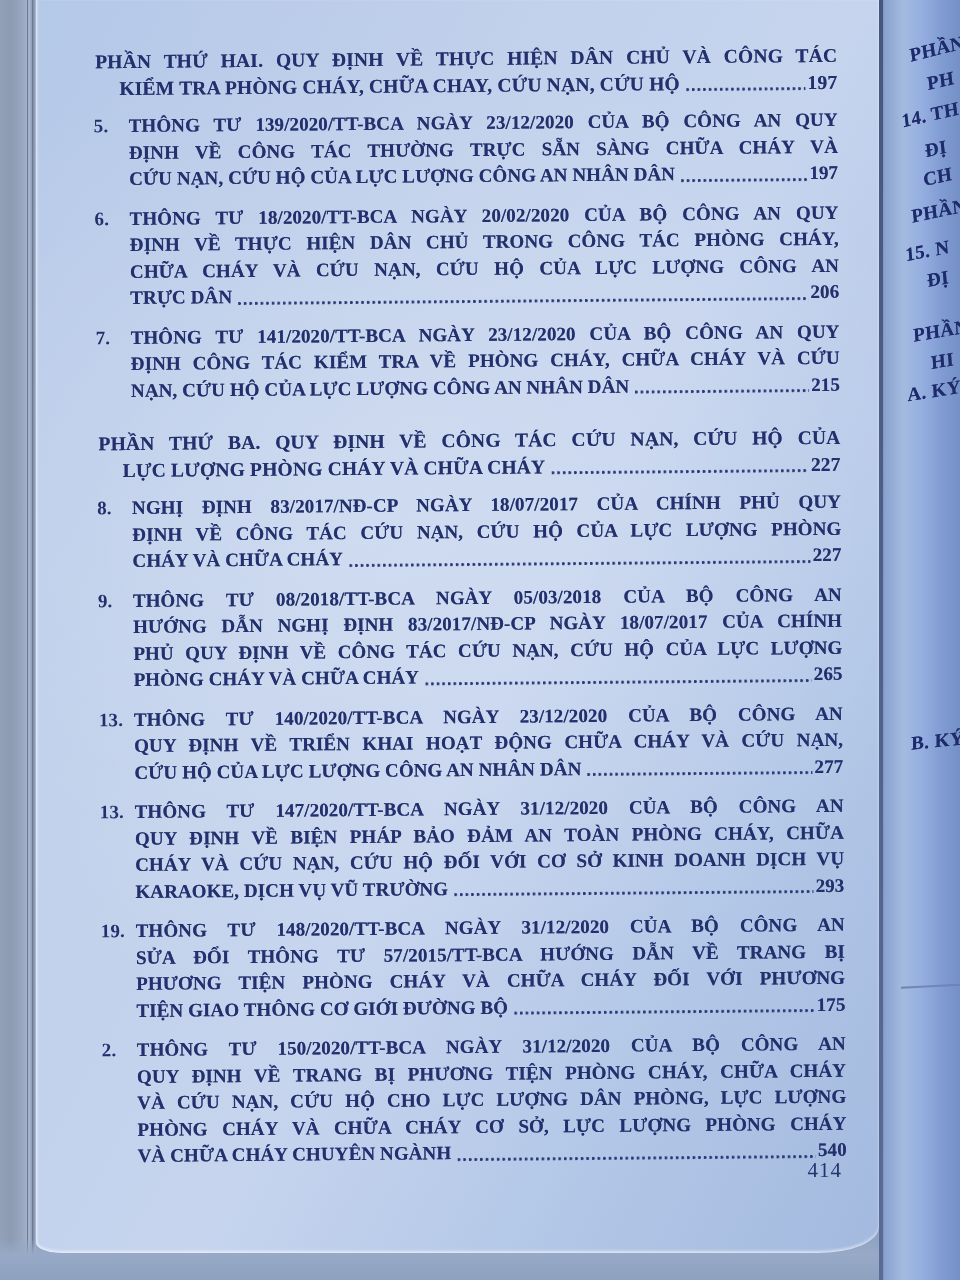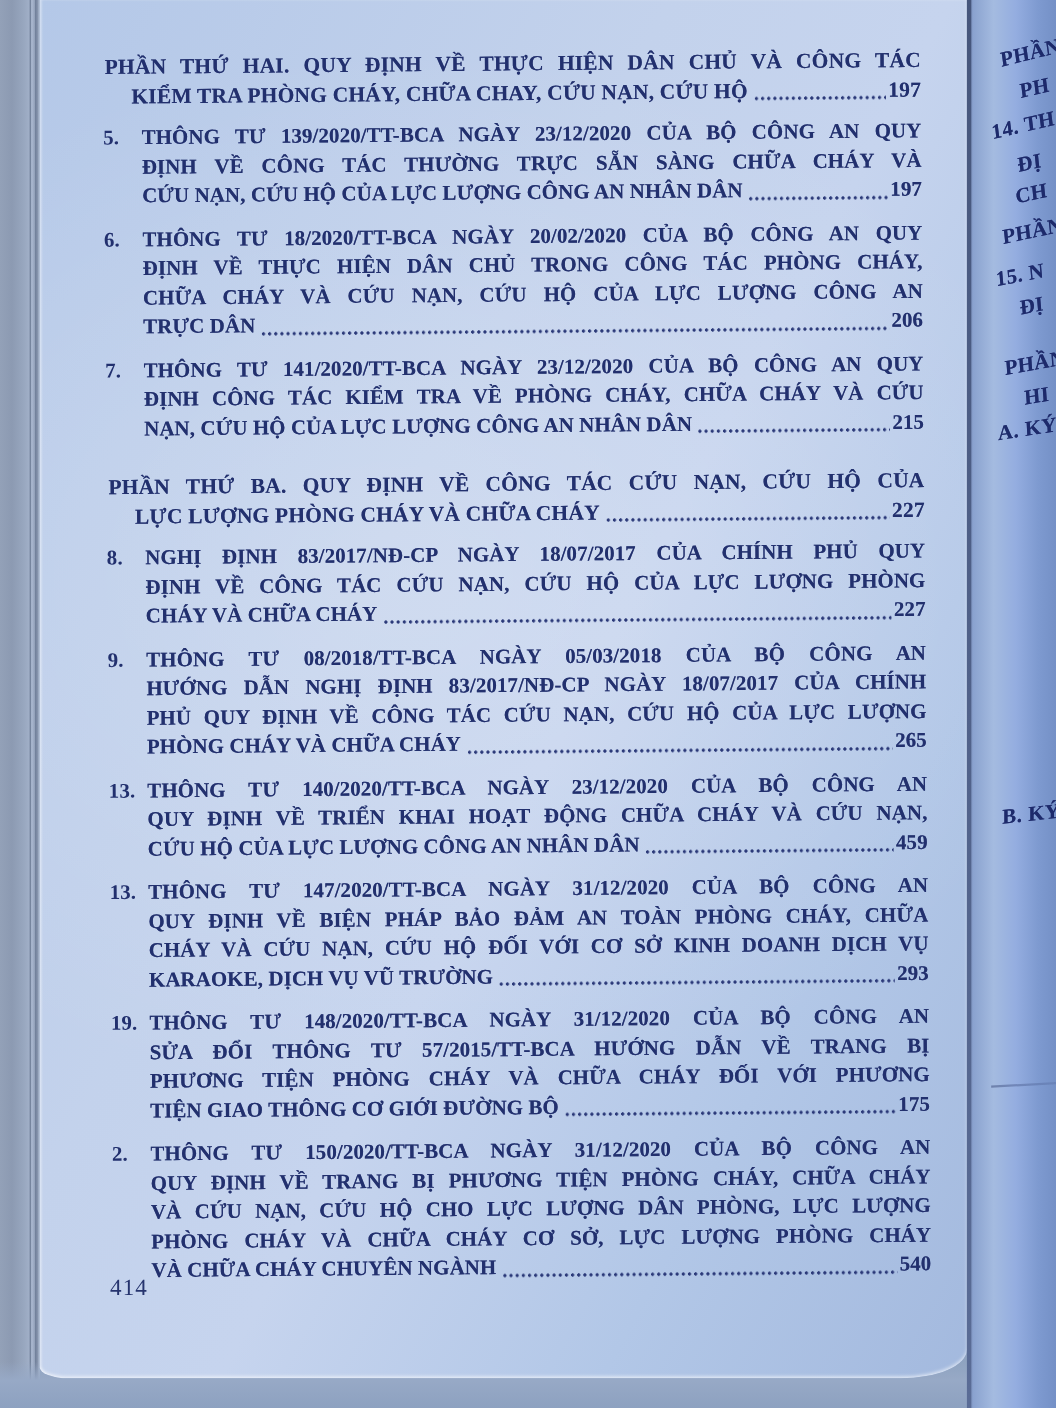--- a/index.html
+++ b/index.html
@@ -45,21 +45,21 @@
     text-shadow:0 0 .5px rgba(28,40,105,.6);}
   .lastline{display:flex;align-items:flex-end;text-shadow:0 0 .5px rgba(28,40,105,.6);}
   .lastline .txt{white-space:nowrap;}
   .dots{flex:1 1 auto;height:7px;margin:0 2px 4px 5px;
     background-image:radial-gradient(circle at 2.2px 3.5px,#2a3878 1.25px,rgba(42,56,120,0) 1.7px);
     background-size:5.6px 7px;background-repeat:repeat-x;}
   .pg{white-space:nowrap;}
   .part .lastline{margin-left:24px;}
   .spacer-before-part{height:14px;}
 
-  #footer-num{position:absolute;left:64px;top:1158px;width:742px;text-align:left;
+  #footer-num{position:absolute;left:64px;top:1158px;width:742px;text-align:right;
     color:#26346e;font-size:21px;font-weight:normal;letter-spacing:1px;}
 </style>
 </head>
 <body>
 
 <div id="photo">
 
   <div id="left-edge">
     <span class="crease" style="left:27px"></span>
     <span class="crease" style="left:32px;background:rgba(35,50,80,.3)"></span>
@@ -138,21 +138,21 @@
             <span class="pg">265</span>
           </div>
         </div>
         <div class="entry">
           <span class="num">13.</span>
           <div class="tline">THÔNG TƯ 140/2020/TT-BCA NGÀY 23/12/2020 CỦA BỘ CÔNG AN</div>
           <div class="tline">QUY ĐỊNH VỀ TRIỂN KHAI HOẠT ĐỘNG CHỮA CHÁY VÀ CỨU NẠN,</div>
           <div class="lastline">
             <span class="txt">CỨU HỘ CỦA LỰC LƯỢNG CÔNG AN NHÂN DÂN</span>
             <span class="dots"></span>
-            <span class="pg">459</span>
+            <span class="pg">277</span>
           </div>
         </div>
         <div class="entry">
           <span class="num">13.</span>
           <div class="tline">THÔNG TƯ 147/2020/TT-BCA NGÀY 31/12/2020 CỦA BỘ CÔNG AN</div>
           <div class="tline">QUY ĐỊNH VỀ BIỆN PHÁP BẢO ĐẢM AN TOÀN PHÒNG CHÁY, CHỮA</div>
           <div class="tline">CHÁY VÀ CỨU NẠN, CỨU HỘ ĐỐI VỚI CƠ SỞ KINH DOANH DỊCH VỤ</div>
           <div class="lastline">
             <span class="txt">KARAOKE, DỊCH VỤ VŨ TRƯỜNG </span>
             <span class="dots"></span>

